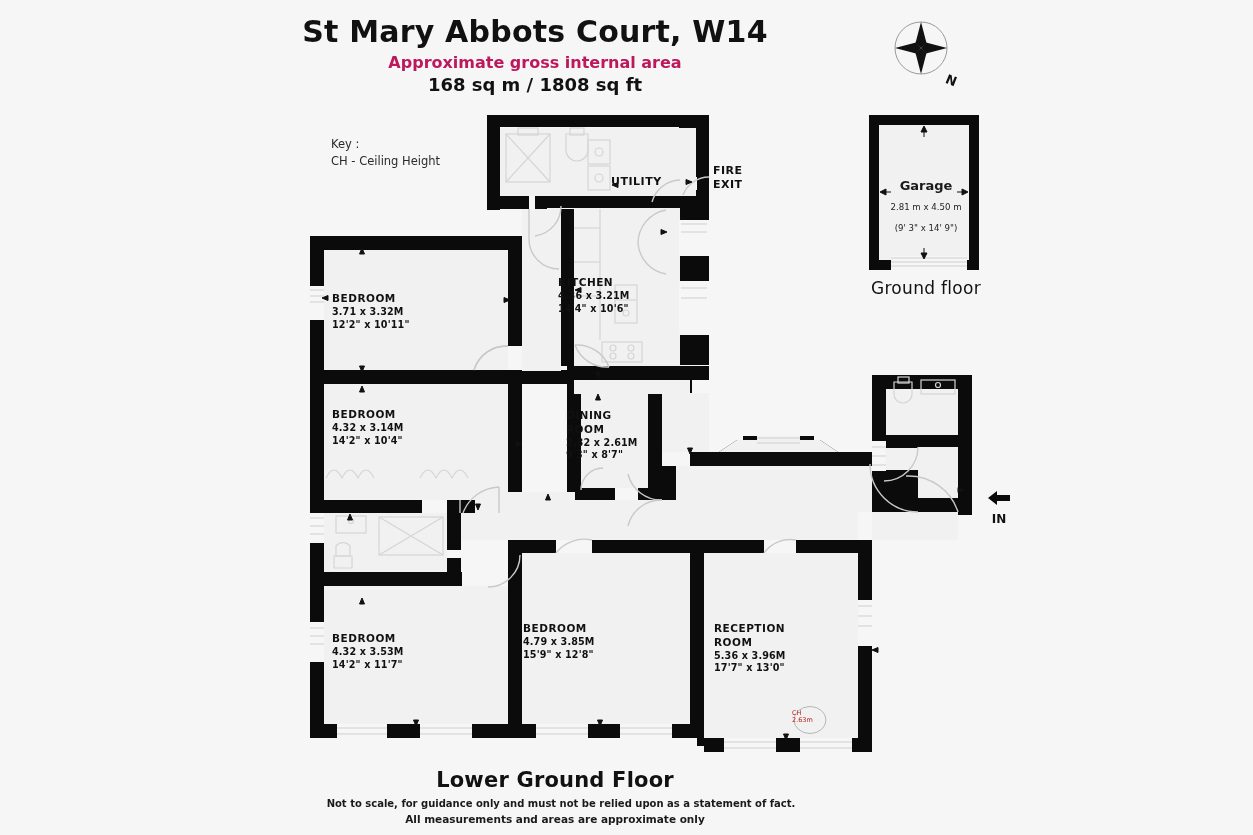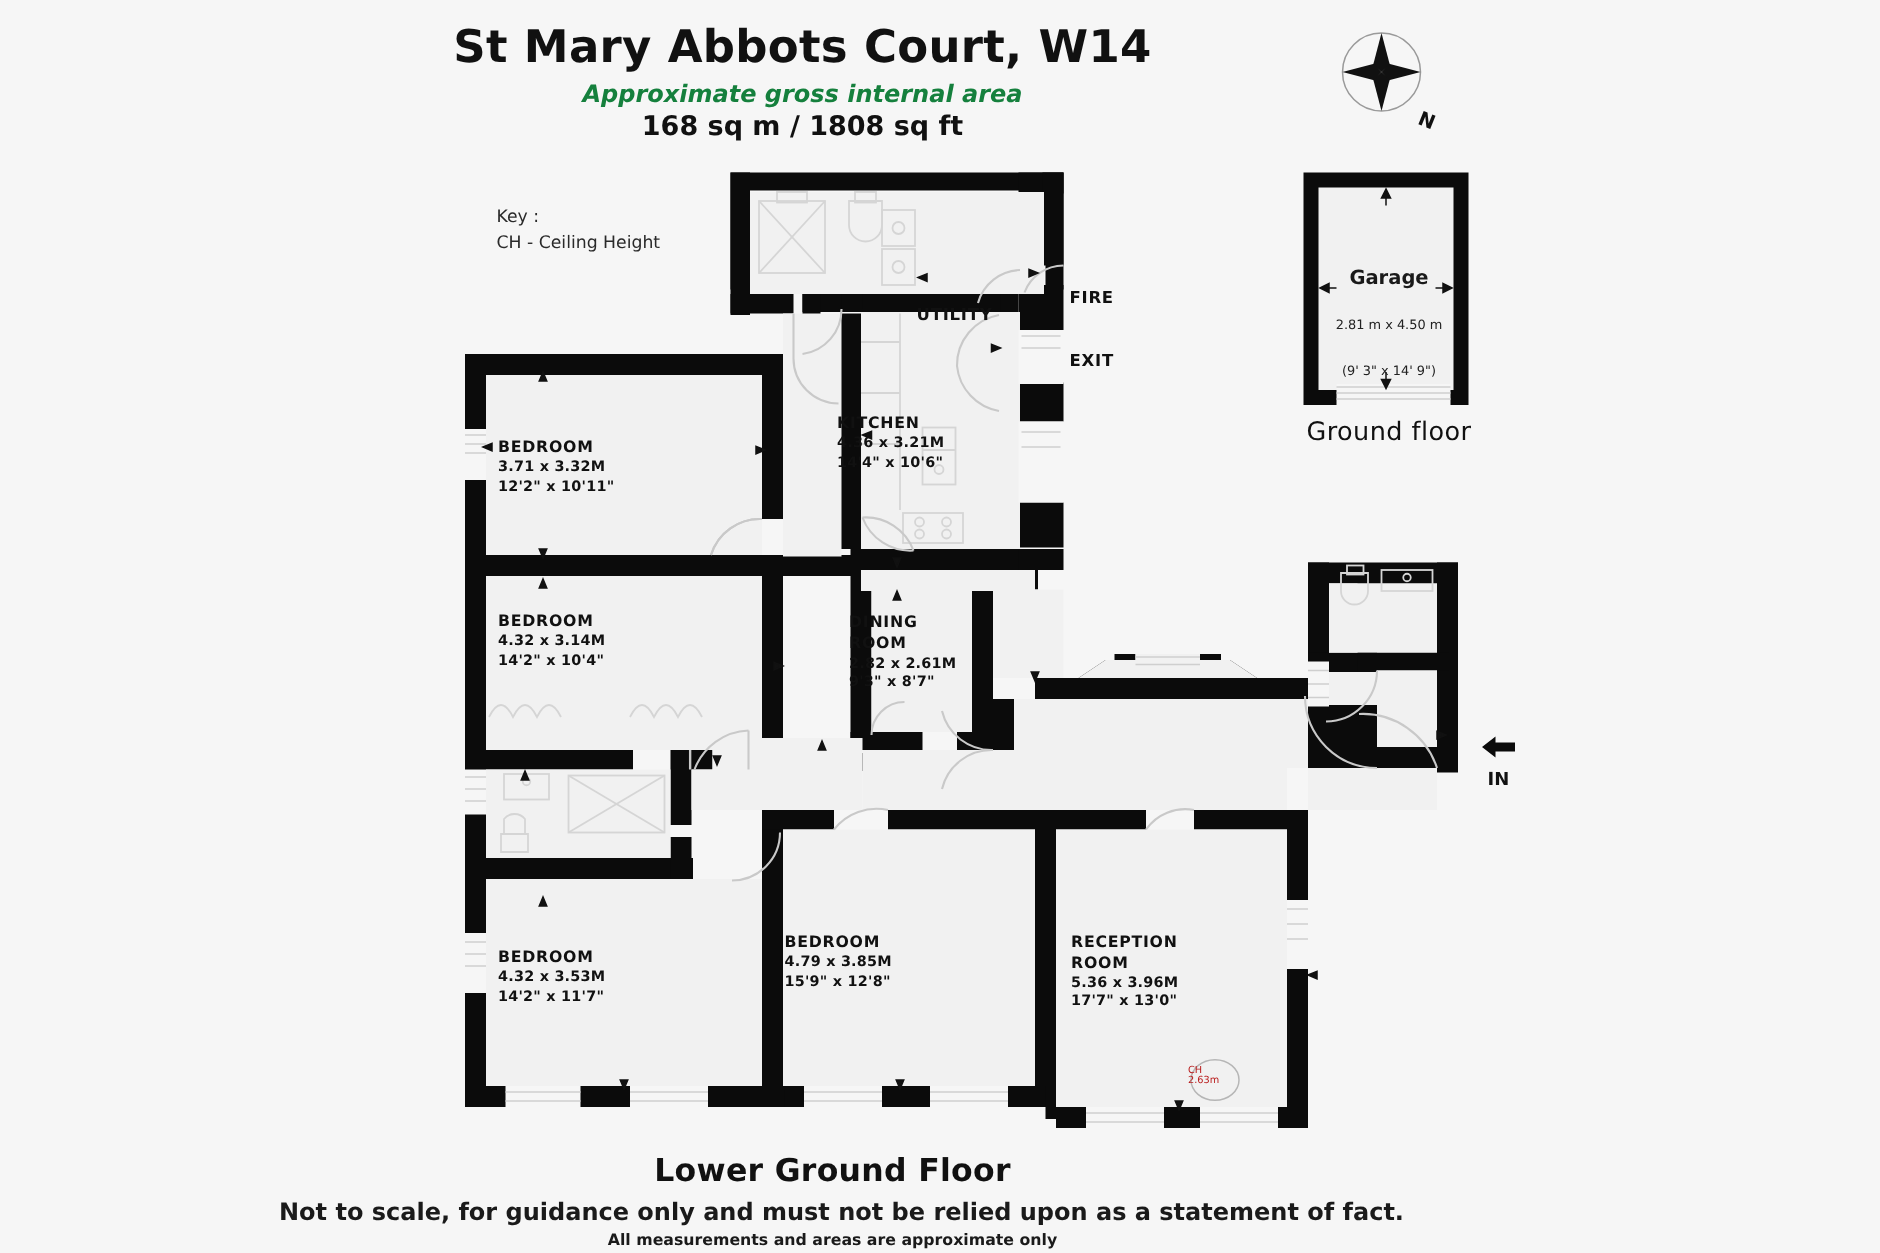--- a/index.html
+++ b/index.html
@@ -12,21 +12,21 @@
   }
   .abs{position:absolute;}
 
   
   #header{left:0;top:14px;width:1070px;text-align:center;}
   #title{
     font-family:"DejaVu Sans","Liberation Sans",sans-serif;
     font-size:30px;font-weight:bold;color:#111;letter-spacing:.2px;
     margin:0 0 4px 0;
   }
-  #subtitle1{font-size:16px;font-weight:bold;color:#15803d;margin:0;font-style:italic;}
+  #subtitle1{font-size:16px;font-weight:bold;color:#be185d;margin:0;}
   #subtitle2{font-size:18px;font-weight:bold;color:#111;margin:2px 0 0 0;}
 
   
   #compass{left:884px;top:14px;width:84px;height:80px;}
 
   
   #key{left:331px;top:136px;font-size:11.5px;color:#2a2a2a;line-height:1.45;}
   #key div{white-space:nowrap;}
 
   
@@ -34,45 +34,45 @@
 
   
   .rlabel{
     text-align:left;color:#111;font-weight:bold;
     font-size:10.5px;line-height:1.32;letter-spacing:.15px;
     white-space:nowrap;
   }
   .rlabel .nm{font-size:10.5px;letter-spacing:.5px;}
   .rlabel .dm{font-size:9.6px;}
 
-  .plainlabel{color:#111;font-weight:bold;font-size:11px;letter-spacing:.5px;white-space:nowrap;margin-top:28px;}
+  .plainlabel{color:#111;font-weight:bold;font-size:11px;letter-spacing:.5px;white-space:nowrap;}
 
   
   #garage-label{left:861px;top:178px;width:130px;text-align:center;}
   #garage-label .gnm{font-size:13px;color:#1a1a1a;font-weight:bold;}
-  #garage-label .gdm{font-size:8.6px;color:#222;line-height:1.35;margin-top:19px;}
+  #garage-label .gdm{font-size:8.6px;color:#222;line-height:1.35;margin-top:9px;}
 
   #ground-floor-cap{left:861px;top:278px;width:130px;text-align:center;
     font-size:17px;color:#111;letter-spacing:.3px;}
 
   
   #in-marker{left:988px;top:490px;display:flex;align-items:center;gap:6px;flex-direction:column;}
   #in-marker .intext{font-size:12px;font-weight:bold;color:#111;}
 
   
   #ch-badge{left:792px;top:705px;width:36px;height:30px;
     text-align:left;color:#b91c1c;line-height:1.05;padding-top:5px;
     box-sizing:border-box;}
   #ch-badge .chl{font-size:6.5px;display:block;}
   #ch-badge .chv{font-size:6.5px;display:block;}
 
   
   #footer{left:0;top:768px;width:1110px;text-align:center;}
   #floor-caption{font-size:21px;font-weight:bold;color:#111;letter-spacing:.2px;margin:0;}
-  #disclaimer1{font-size:16px;font-weight:bold;color:#1a1a1a;margin:6px 0 0 12px;}
+  #disclaimer1{font-size:10px;font-weight:bold;color:#1a1a1a;margin:6px 0 0 12px;}
   #disclaimer2{font-size:10.5px;font-weight:bold;color:#1a1a1a;margin:4px 0 0 0;}
 </style>
 </head>
 <body>
 
 <div id="header" class="abs">
   <p id="title">St Mary Abbots Court, W14</p>
   <p id="subtitle1">Approximate gross internal area</p>
   <p id="subtitle2">168 sq m / 1808 sq ft</p>
 </div>

